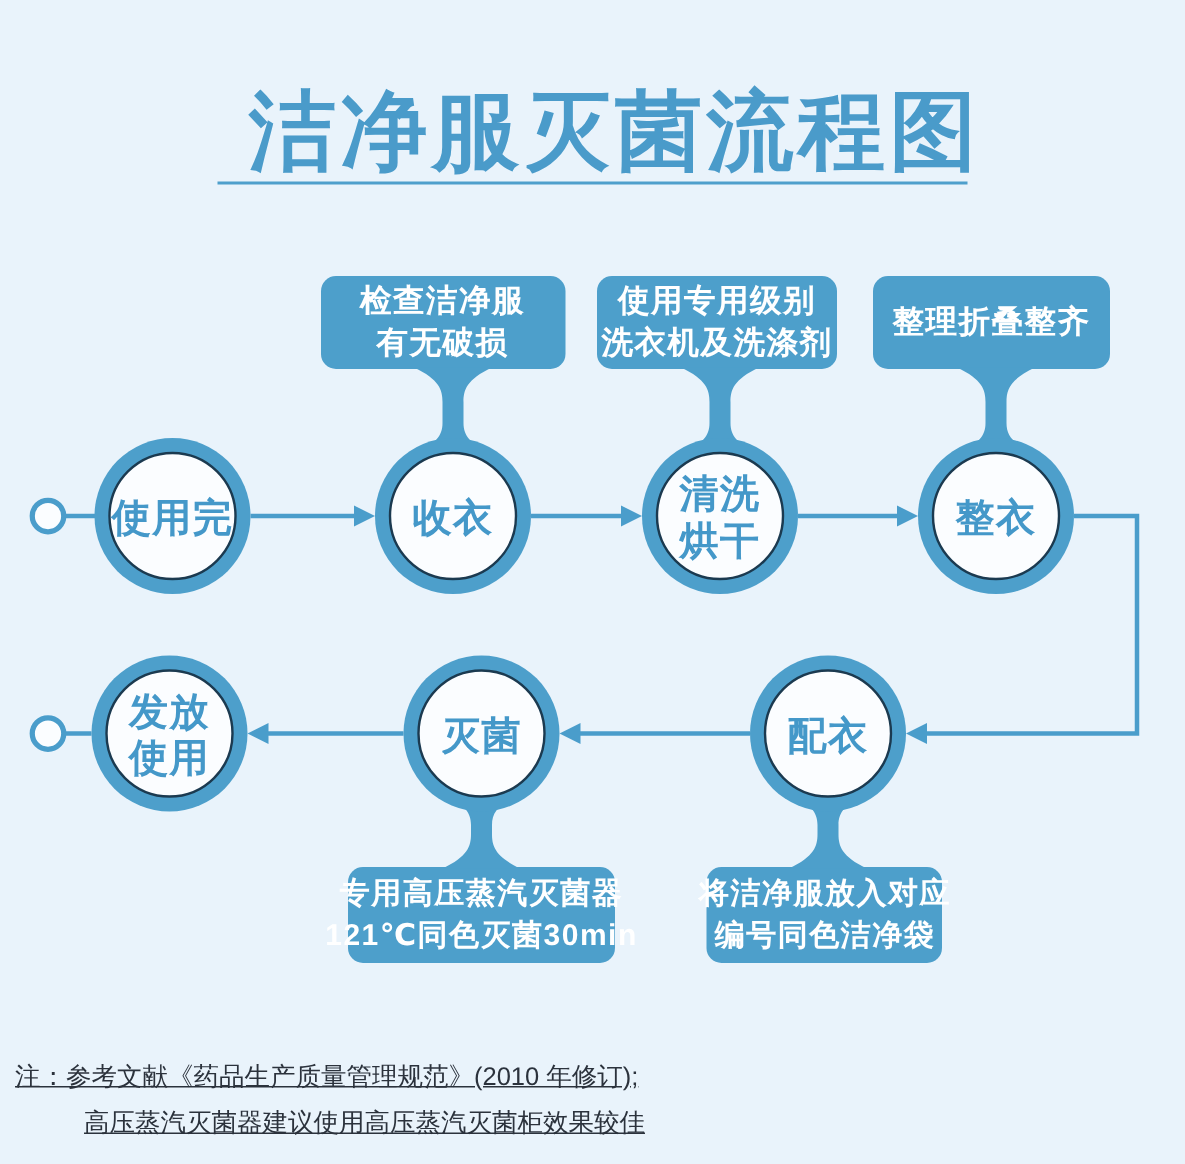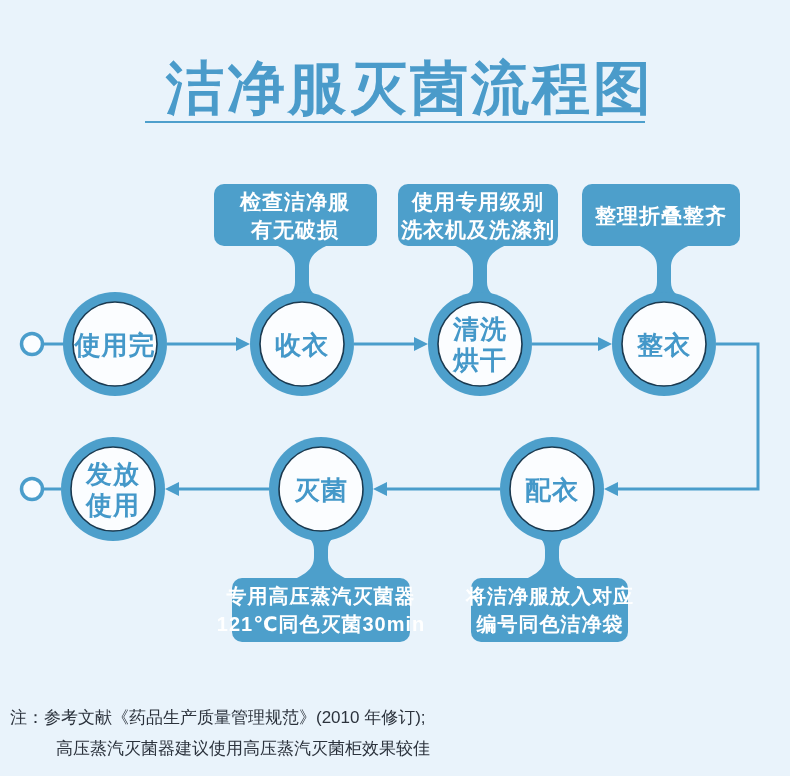--- a/index.html
+++ b/index.html
@@ -33,21 +33,21 @@
     font-family:"Liberation Sans","DejaVu Sans",sans-serif;
   }
   .callout-text.small{font-size:20px;}
   .node-text{
     fill:#4498c9;font-size:26px;font-weight:700;letter-spacing:1px;
     text-anchor:middle;dominant-baseline:central;
     font-family:"Liberation Sans","DejaVu Sans",sans-serif;
   }
   .note{
     position:absolute;top:703px;left:10px;
-    font-size:17px;color:#2b323c;line-height:1.8;
+    font-size:17px;color:#2b323c;line-height:1.8;text-decoration:underline;
   }
   .note .line2{margin-left:46px;}
 </style>
 </head>
 <body>
 
 <h1 class="title">洁净服灭菌流程图</h1>
 <div class="title-underline"></div>
 
 <svg class="flow-svg" width="790" height="510" viewBox="0 0 790 510">

